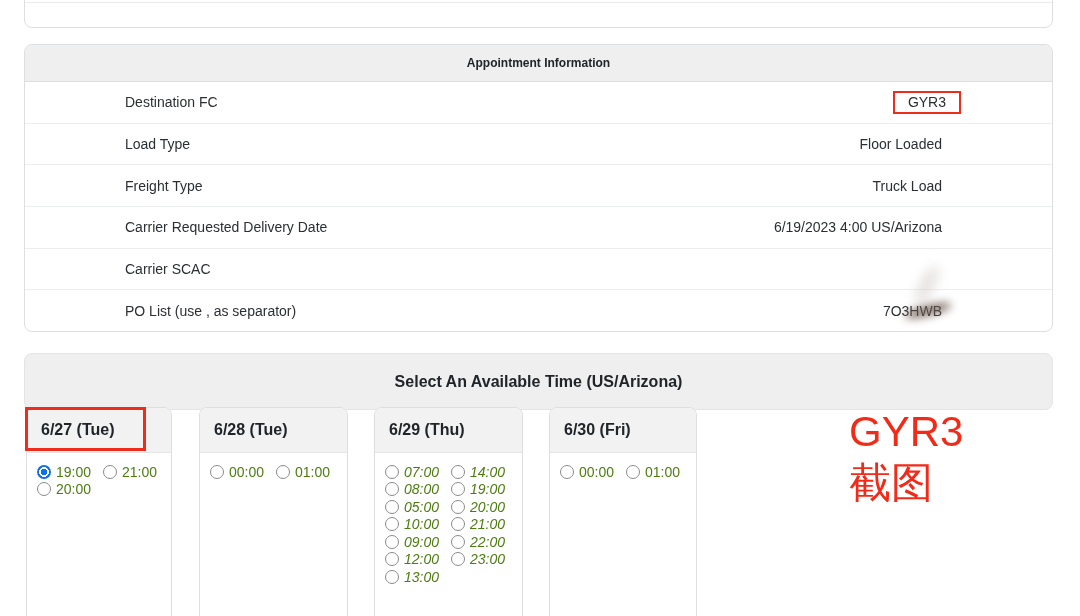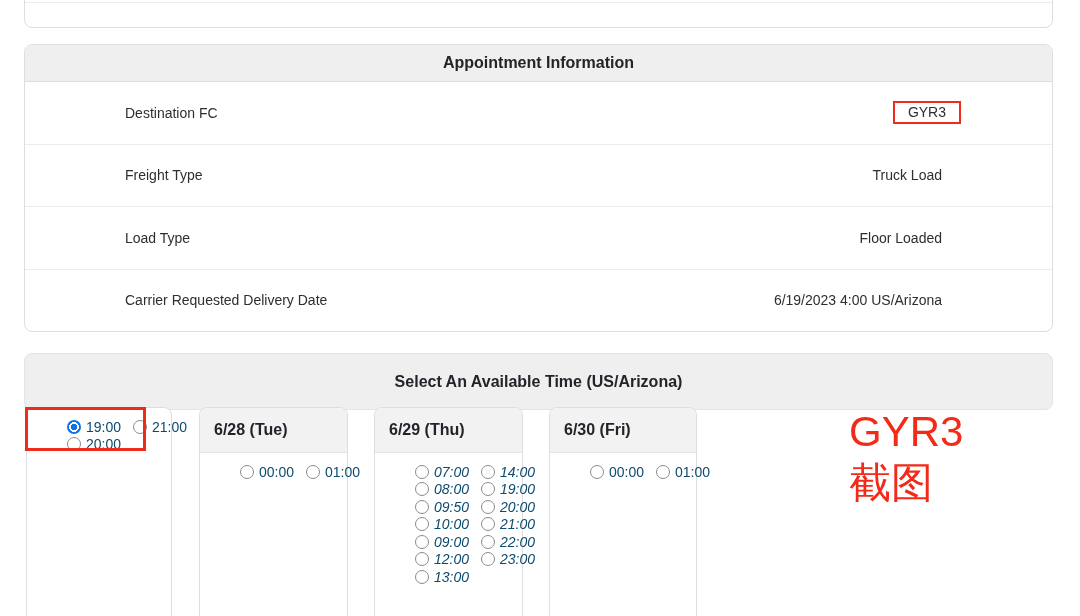--- a/index.html
+++ b/index.html
@@ -9,21 +9,21 @@
   
   .top-card { position: absolute; left: 24px; top: -42px; width: 1029px; height: 70px;
     background: #fff; border: 1px solid #dcdee0; border-radius: 8px; }
   .top-card .inner-sep { position: absolute; left: 0; right: 0; bottom: 24px; height: 1px; background: #ebebeb; }
 
   
   .appt-card { position: absolute; left: 24px; top: 44px; width: 1029px; height: 288px;
     background: #fff; border: 1px solid #dcdee0; border-radius: 8px; display: flex; flex-direction: column; }
   .appt-header { height: 37px; flex: none; background: #efefef; border-bottom: 1px solid #dcdee0;
     border-radius: 7px 7px 0 0; display: flex; align-items: center; justify-content: center;
-    font-weight: bold; font-size: 16px; color: #212529; }
+    font-weight: bold; font-size: 12px; color: #212529; }
   .appt-rows { flex: 1; display: flex; flex-direction: column; }
   .appt-row { flex: 1; display: flex; align-items: center; justify-content: space-between;
     padding: 0 110px 0 100px; font-size: 14px; border-bottom: 1px solid #ecedee; position: relative; }
   .appt-row:last-child { border-bottom: none; }
   .row-label { color: #2b2f33; }
   .row-value { color: #2b2f33; }
   .red-box { display: inline-block; border: 2px solid #ee2c1c; padding: 1px 13px 2px 13px; margin-right: -19px; }
 
   
   .smudge-main { position: absolute; right: 100px; top: 15px; width: 48px; height: 11px;
@@ -44,21 +44,21 @@
   .day-card.c2 { left: 374px; width: 149px; }
   .day-card.c3 { left: 549px; width: 148px; }
   .day-header { height: 45px; background: #f2f2f3; border-bottom: 1px solid #e4e5e6;
     border-radius: 7px 7px 0 0; display: flex; align-items: center; padding-left: 14px;
     font-weight: bold; font-size: 16px; color: #212529; }
   .day-body { padding: 10px 0 0 10px; }
   .times-grid { display: grid; grid-auto-flow: column; grid-template-columns: repeat(2, 66px); }
   .times-grid.rows-1 { grid-template-rows: repeat(1, 17.5px); }
   .times-grid.rows-2 { grid-template-rows: repeat(2, 17.5px); }
   .times-grid.rows-7 { grid-template-rows: repeat(7, 17.5px); font-style: italic; }
-  .opt { display: flex; align-items: center; gap: 5px; font-size: 14px; color: #0c4a6e; cursor: default; margin-left: 30px; }
+  .opt { display: flex; align-items: center; gap: 5px; font-size: 14px; color: #4d7c0f; cursor: default; }
   .radio { width: 14px; height: 14px; border-radius: 50%; border: 1px solid #8b8b8b; background: #fff; flex: none; }
   .radio.checked { border: none;
     background: radial-gradient(circle, #0e71e8 0 3px, #ffffff 3.5px 4.8px, #0e71e8 5px 7px); }
 
   
   .hl-date { position: absolute; left: 25px; top: 407px; width: 121px; height: 44px;
     border: 3px solid #ee2c1c; z-index: 6; }
   .annotation { position: absolute; left: 849px; top: 406px; font-size: 42px; line-height: 51px;
     color: #f22a18; z-index: 6; white-space: nowrap; }
 </style>
@@ -76,42 +76,53 @@
     <div class="appt-rows">
 
       <div class="appt-row">
         <span class="row-label">Destination FC</span>
         <span class="red-box">
           <span class="row-value">GYR3</span>
         </span>
       </div>
 
       <div class="appt-row">
+        <span class="row-label">Load Type</span>
+        <span class="row-value">Floor Loaded</span>
+      </div>
+
+      <div class="appt-row">
         <span class="row-label">Freight Type</span>
         <span class="row-value">Truck Load</span>
       </div>
 
       <div class="appt-row">
-        <span class="row-label">Load Type</span>
-        <span class="row-value">Floor Loaded</span>
-      </div>
-
-      <div class="appt-row">
         <span class="row-label">Carrier Requested Delivery Date</span>
         <span class="row-value">6/19/2023 4:00 US/Arizona</span>
       </div>
 
-
+      <div class="appt-row">
+        <span class="row-label">Carrier SCAC</span>
+        <span class="row-value"></span>
+      </div>
+
+      <div class="appt-row">
+        <span class="row-label">PO List (use , as separator)</span>
+        <span class="row-value">7O3HWB</span>
+        <span class="smudge-tail"></span>
+        <span class="smudge-main"></span>
+      </div>
 
     </div>
   </div>
 
   <div class="select-bar">Select An Available Time (US/Arizona)</div>
 
   <div class="day-card c0">
+    <div class="day-header">6/27 (Tue)</div>
     <div class="day-body">
       <div class="times-grid rows-2">
         <label class="opt">
           <span class="radio checked"></span>
           <span>19:00</span>
         </label>
         <label class="opt">
           <span class="radio"></span>
           <span>20:00</span>
         </label>
@@ -146,21 +157,21 @@
         <label class="opt">
           <span class="radio"></span>
           <span>07:00</span>
         </label>
         <label class="opt">
           <span class="radio"></span>
           <span>08:00</span>
         </label>
         <label class="opt">
           <span class="radio"></span>
-          <span>09:50</span>
+          <span>05:00</span>
         </label>
         <label class="opt">
           <span class="radio"></span>
           <span>10:00</span>
         </label>
         <label class="opt">
           <span class="radio"></span>
           <span>09:00</span>
         </label>
         <label class="opt">

